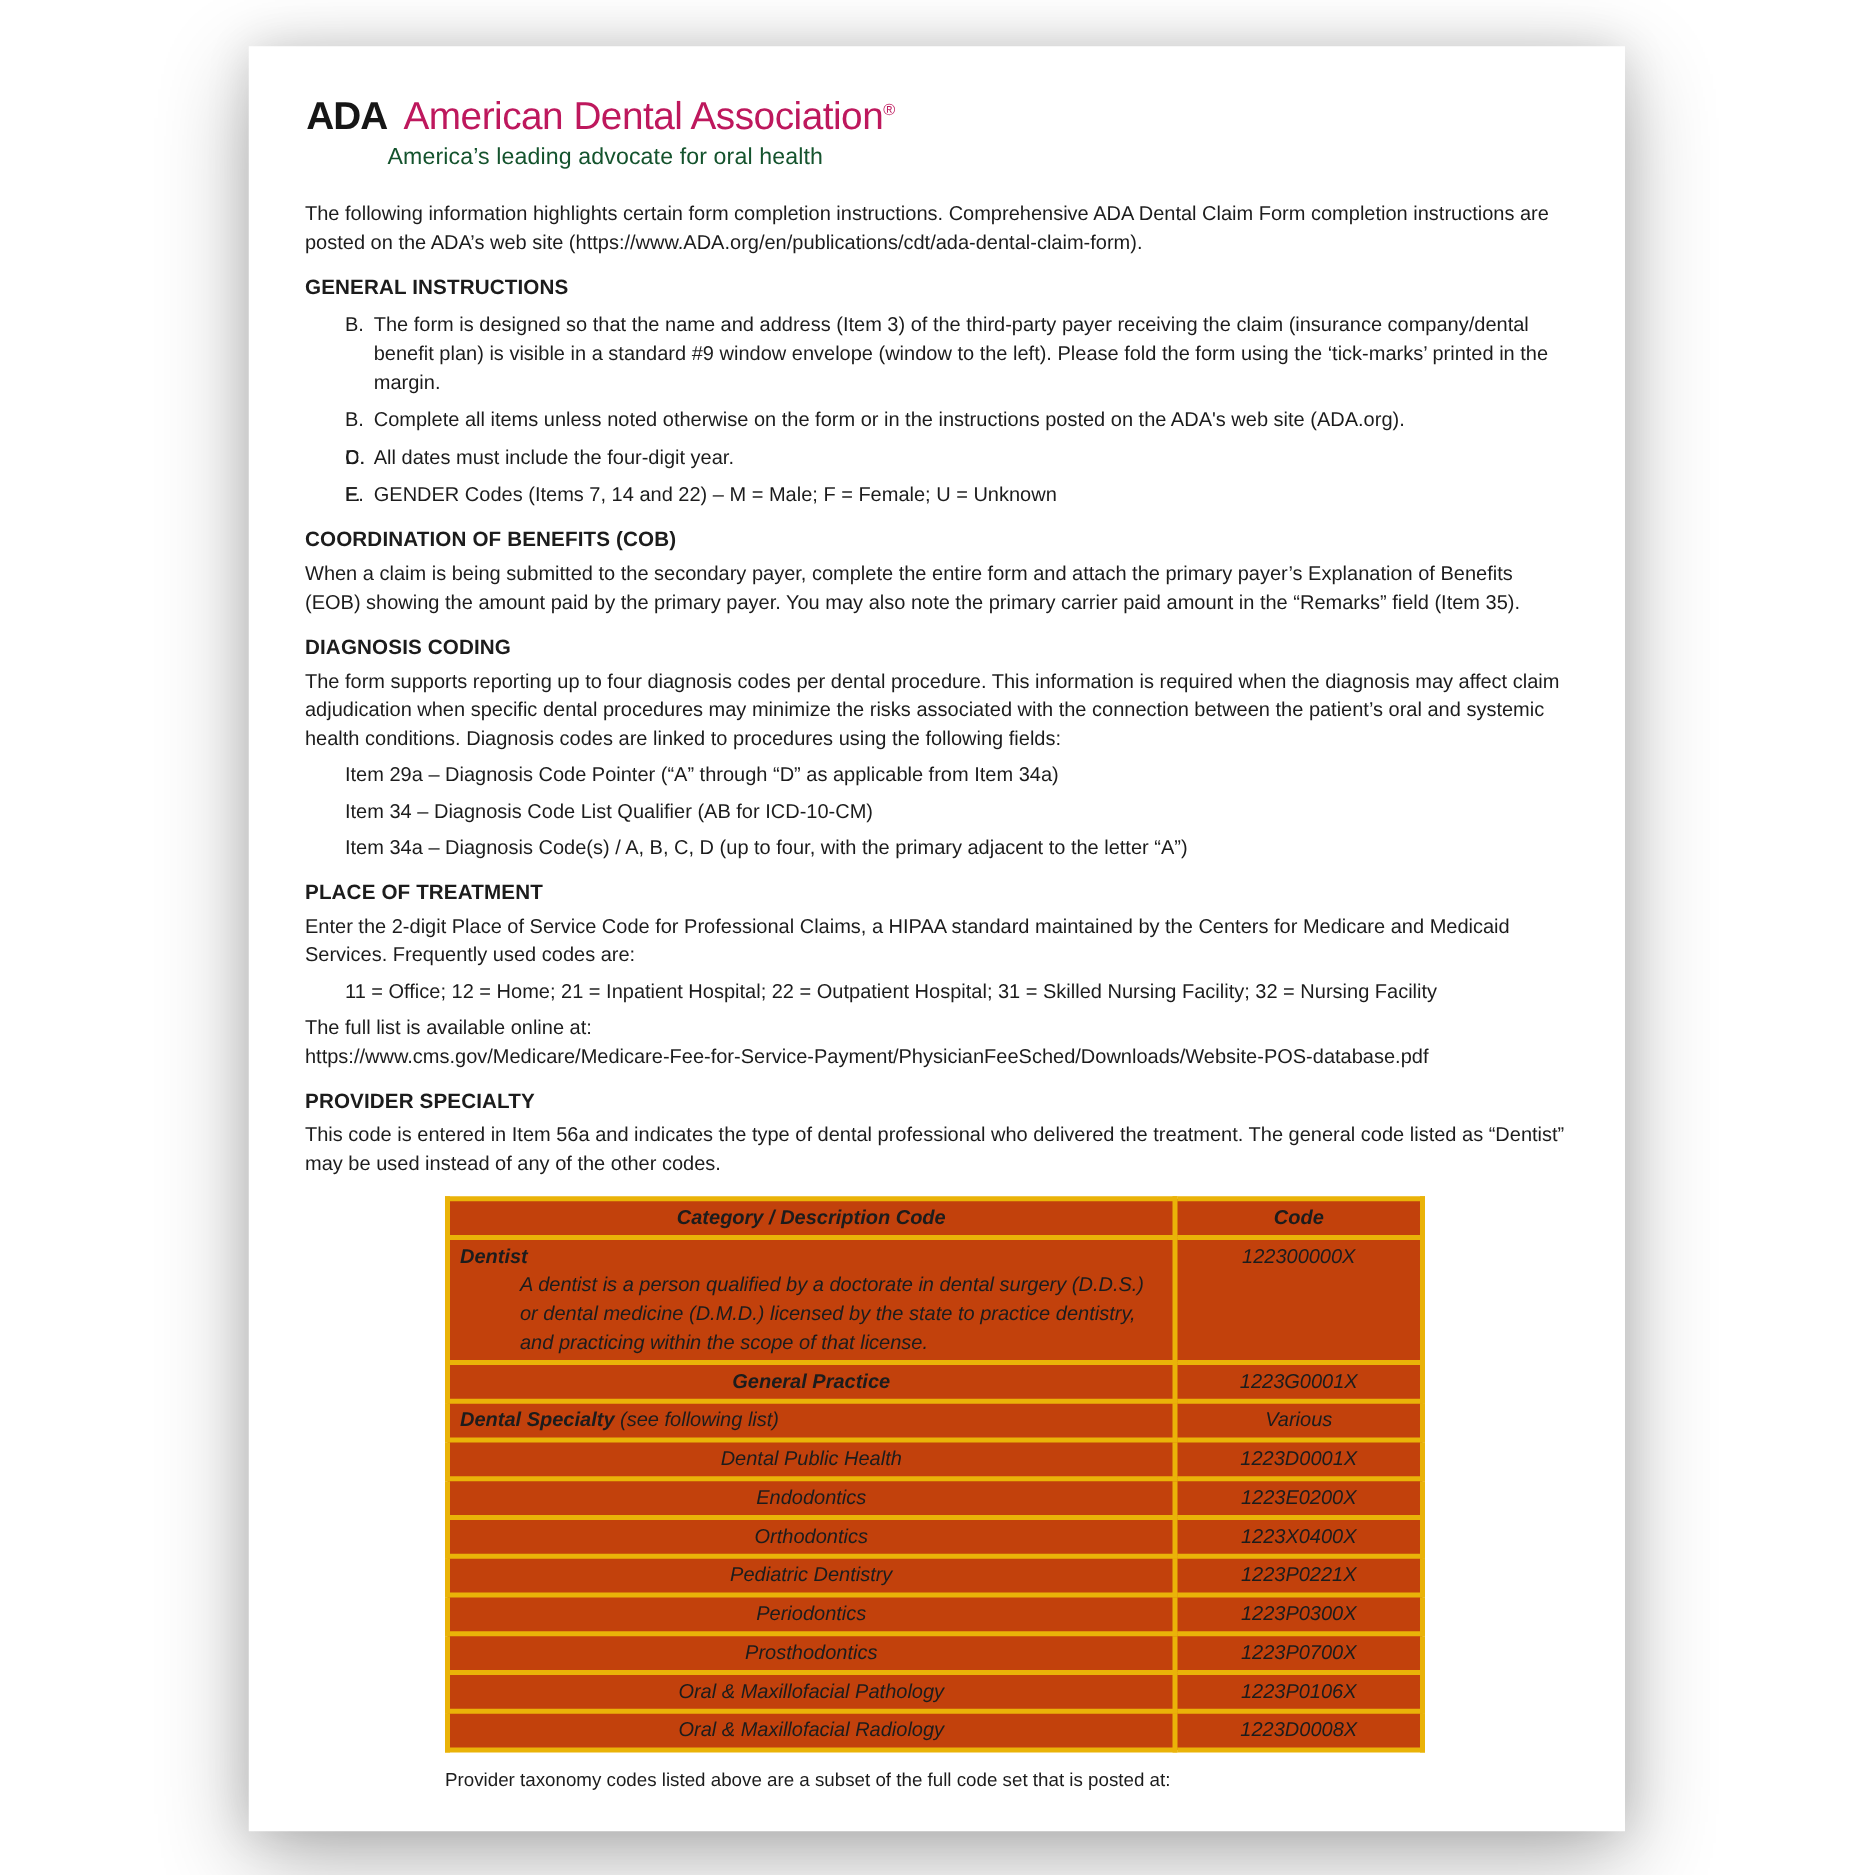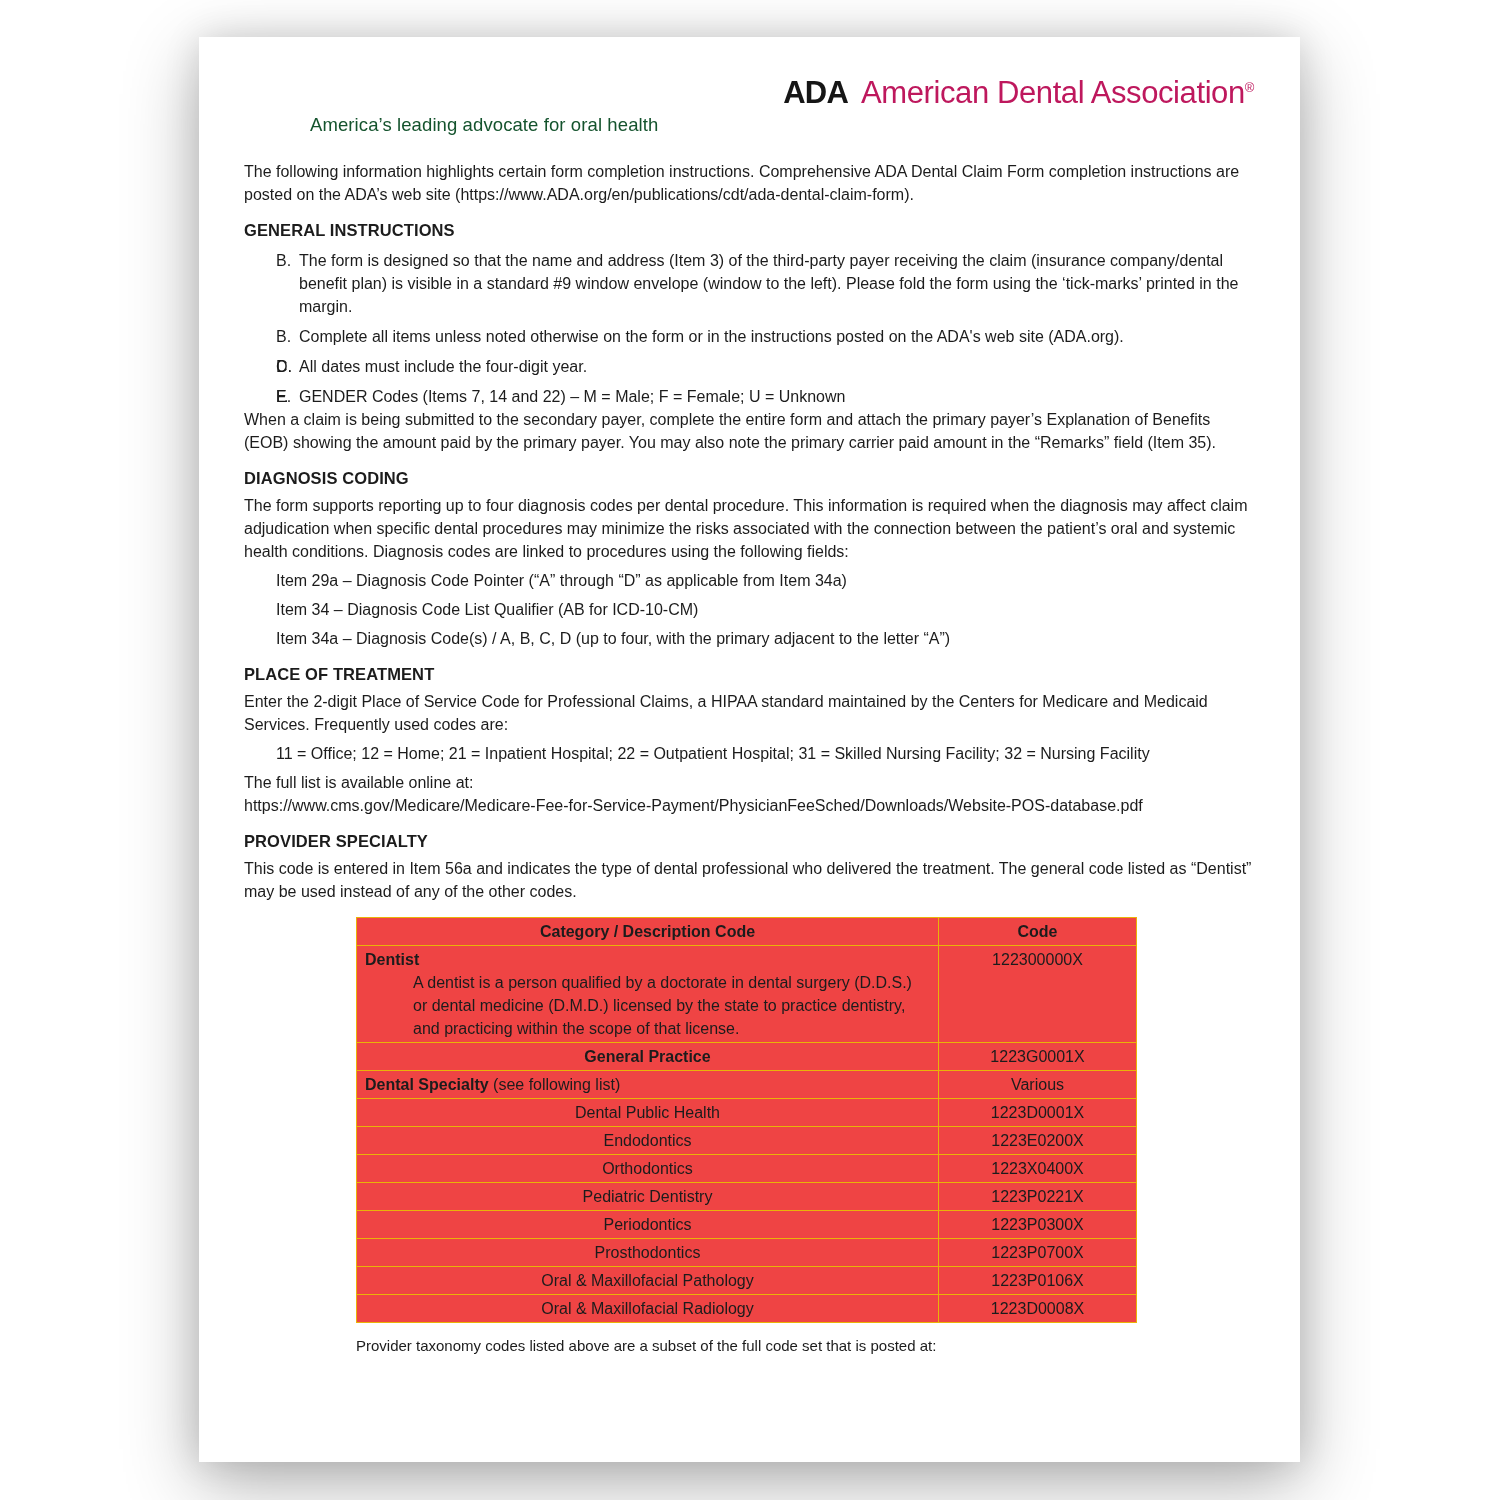--- a/index.html
+++ b/index.html
@@ -16,46 +16,47 @@
     position:absolute;
     left:199px;top:37px;
     width:1101px;
     min-height:1425px;
     background:#ffffff;
     box-sizing:border-box;
     padding:38px 46px 28px 45px;
     box-shadow:0 22px 70px rgba(0,0,0,0.30), 0 0 34px rgba(0,0,0,0.12);
   }
   
-  .logo-row{display:flex;align-items:baseline;margin-left:1px;justify-content:flex-end;}
+  .logo-row{display:flex;align-items:baseline;margin-left:1px;}
   .logo-ada{font-size:31px;font-weight:700;letter-spacing:-0.8px;color:#161616;margin-right:13px;}
   .logo-name{font-size:31px;font-weight:400;letter-spacing:-0.4px;color:#be185d;}
   .logo-name sup{font-size:13px;vertical-align:super;line-height:0;}
   .tagline{margin:3px 0 0 66px;font-size:18.5px;color:#14532d;letter-spacing:0.1px;}
   
   .content{margin-top:24px;font-size:16px;line-height:23px;}
   .para{margin:0 0 0 0;}
   .section-heading{font-size:16.5px;font-weight:700;margin:13px 0 4px 0;letter-spacing:0.1px;}
   .alpha-list{margin-top:2px;}
   .alpha-item{position:relative;padding-left:55px;margin-top:7px;}
   .alpha-item .letter{position:absolute;left:32px;top:0;}
   .sub-item{padding-left:32px;margin-top:6px;}
   .gap-top{margin-top:6px;}
   
   .spec-table{
     border-collapse:collapse;
     margin:14px 0 0 112px;
     table-layout:fixed;
   }
   .spec-table th,.spec-table td{
-    border:1px solid #eab308;
+    border:4px solid #eab308;
     font-size:16px;
     line-height:23px;
     padding:2px 8px;
-    background:#ef4444;
+    background:#c2410c;
+    font-style:italic;
   }
   .spec-table .col-cat{width:582px;}
   .spec-table .col-code{width:198px;}
   .spec-table th{font-weight:700;text-align:center;}
   .cell-center{text-align:center;margin-top:32px;}
   .cell-top{vertical-align:top;}
   .dentist-name{font-weight:700;}
   .dentist-desc{margin-left:48px;margin-right:2px;}
   .bold{font-weight:700;}
   .footnote{margin:11px 0 0 112px;font-size:15px;line-height:24px;}
@@ -94,20 +95,21 @@
       </div>
       <div class="alpha-item">
         <span class="letter">E.</span>
       </div>
       <div class="alpha-item">
         <span class="letter">F.</span>
         <span>GENDER Codes (Items 7, 14 and 22) – M = Male; F = Female; U = Unknown</span>
       </div>
     </div>
 
+    <div class="section-heading">COORDINATION OF BENEFITS (COB)</div>
     <p class="para">When a claim is being submitted to the secondary payer, complete the entire form and attach the primary payer’s Explanation of Benefits (EOB) showing the amount paid by the primary payer. You may also note the primary carrier paid amount in the “Remarks” field (Item 35).</p>
 
     <div class="section-heading">DIAGNOSIS CODING</div>
     <p class="para">The form supports reporting up to four diagnosis codes per dental procedure. This information is required when the diagnosis may affect claim adjudication when specific dental procedures may minimize the risks associated with the connection between the patient’s oral and systemic health conditions. Diagnosis codes are linked to procedures using the following fields:</p>
     <div class="sub-item">Item 29a – Diagnosis Code Pointer (“A” through “D” as applicable from Item 34a)</div>
     <div class="sub-item">Item 34 – Diagnosis Code List Qualifier (AB for ICD-10-CM)</div>
     <div class="sub-item">Item 34a – Diagnosis Code(s) / A, B, C, D (up to four, with the primary adjacent to the letter “A”)</div>
 
     <div class="section-heading">PLACE OF TREATMENT</div>
     <p class="para">Enter the 2-digit Place of Service Code for Professional Claims, a HIPAA standard maintained by the Centers for Medicare and Medicaid Services. Frequently used codes are:</p>

